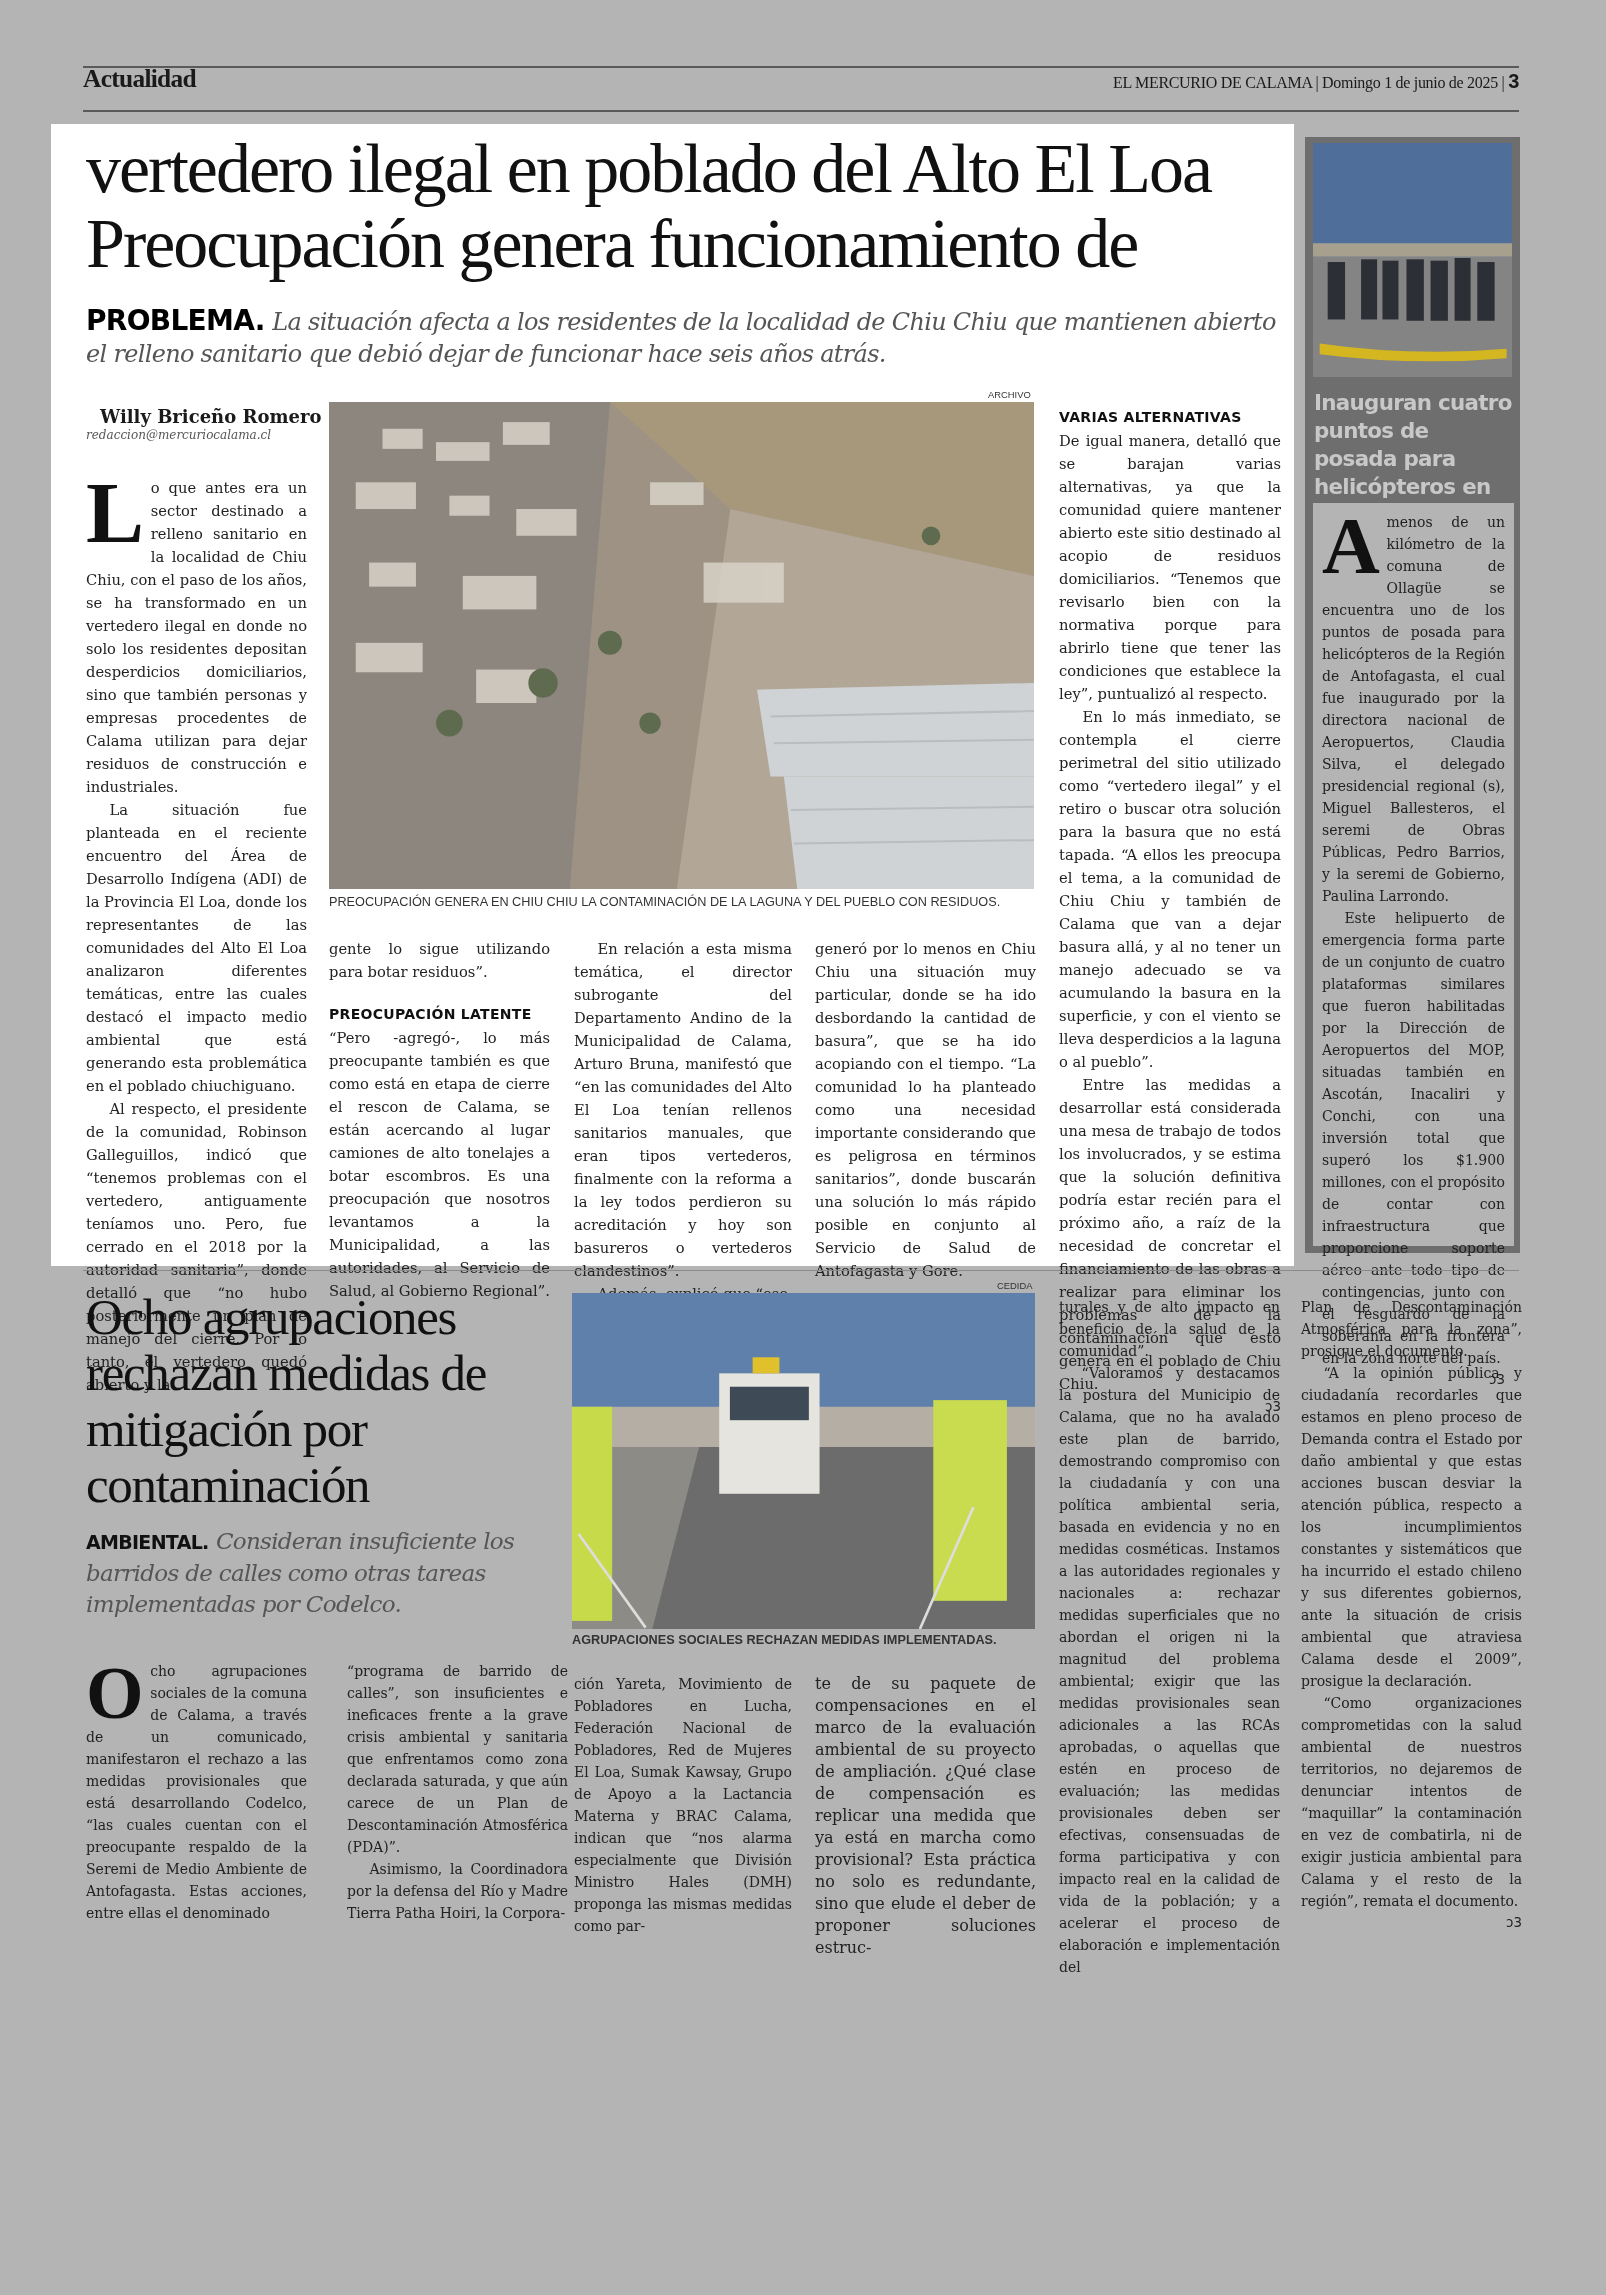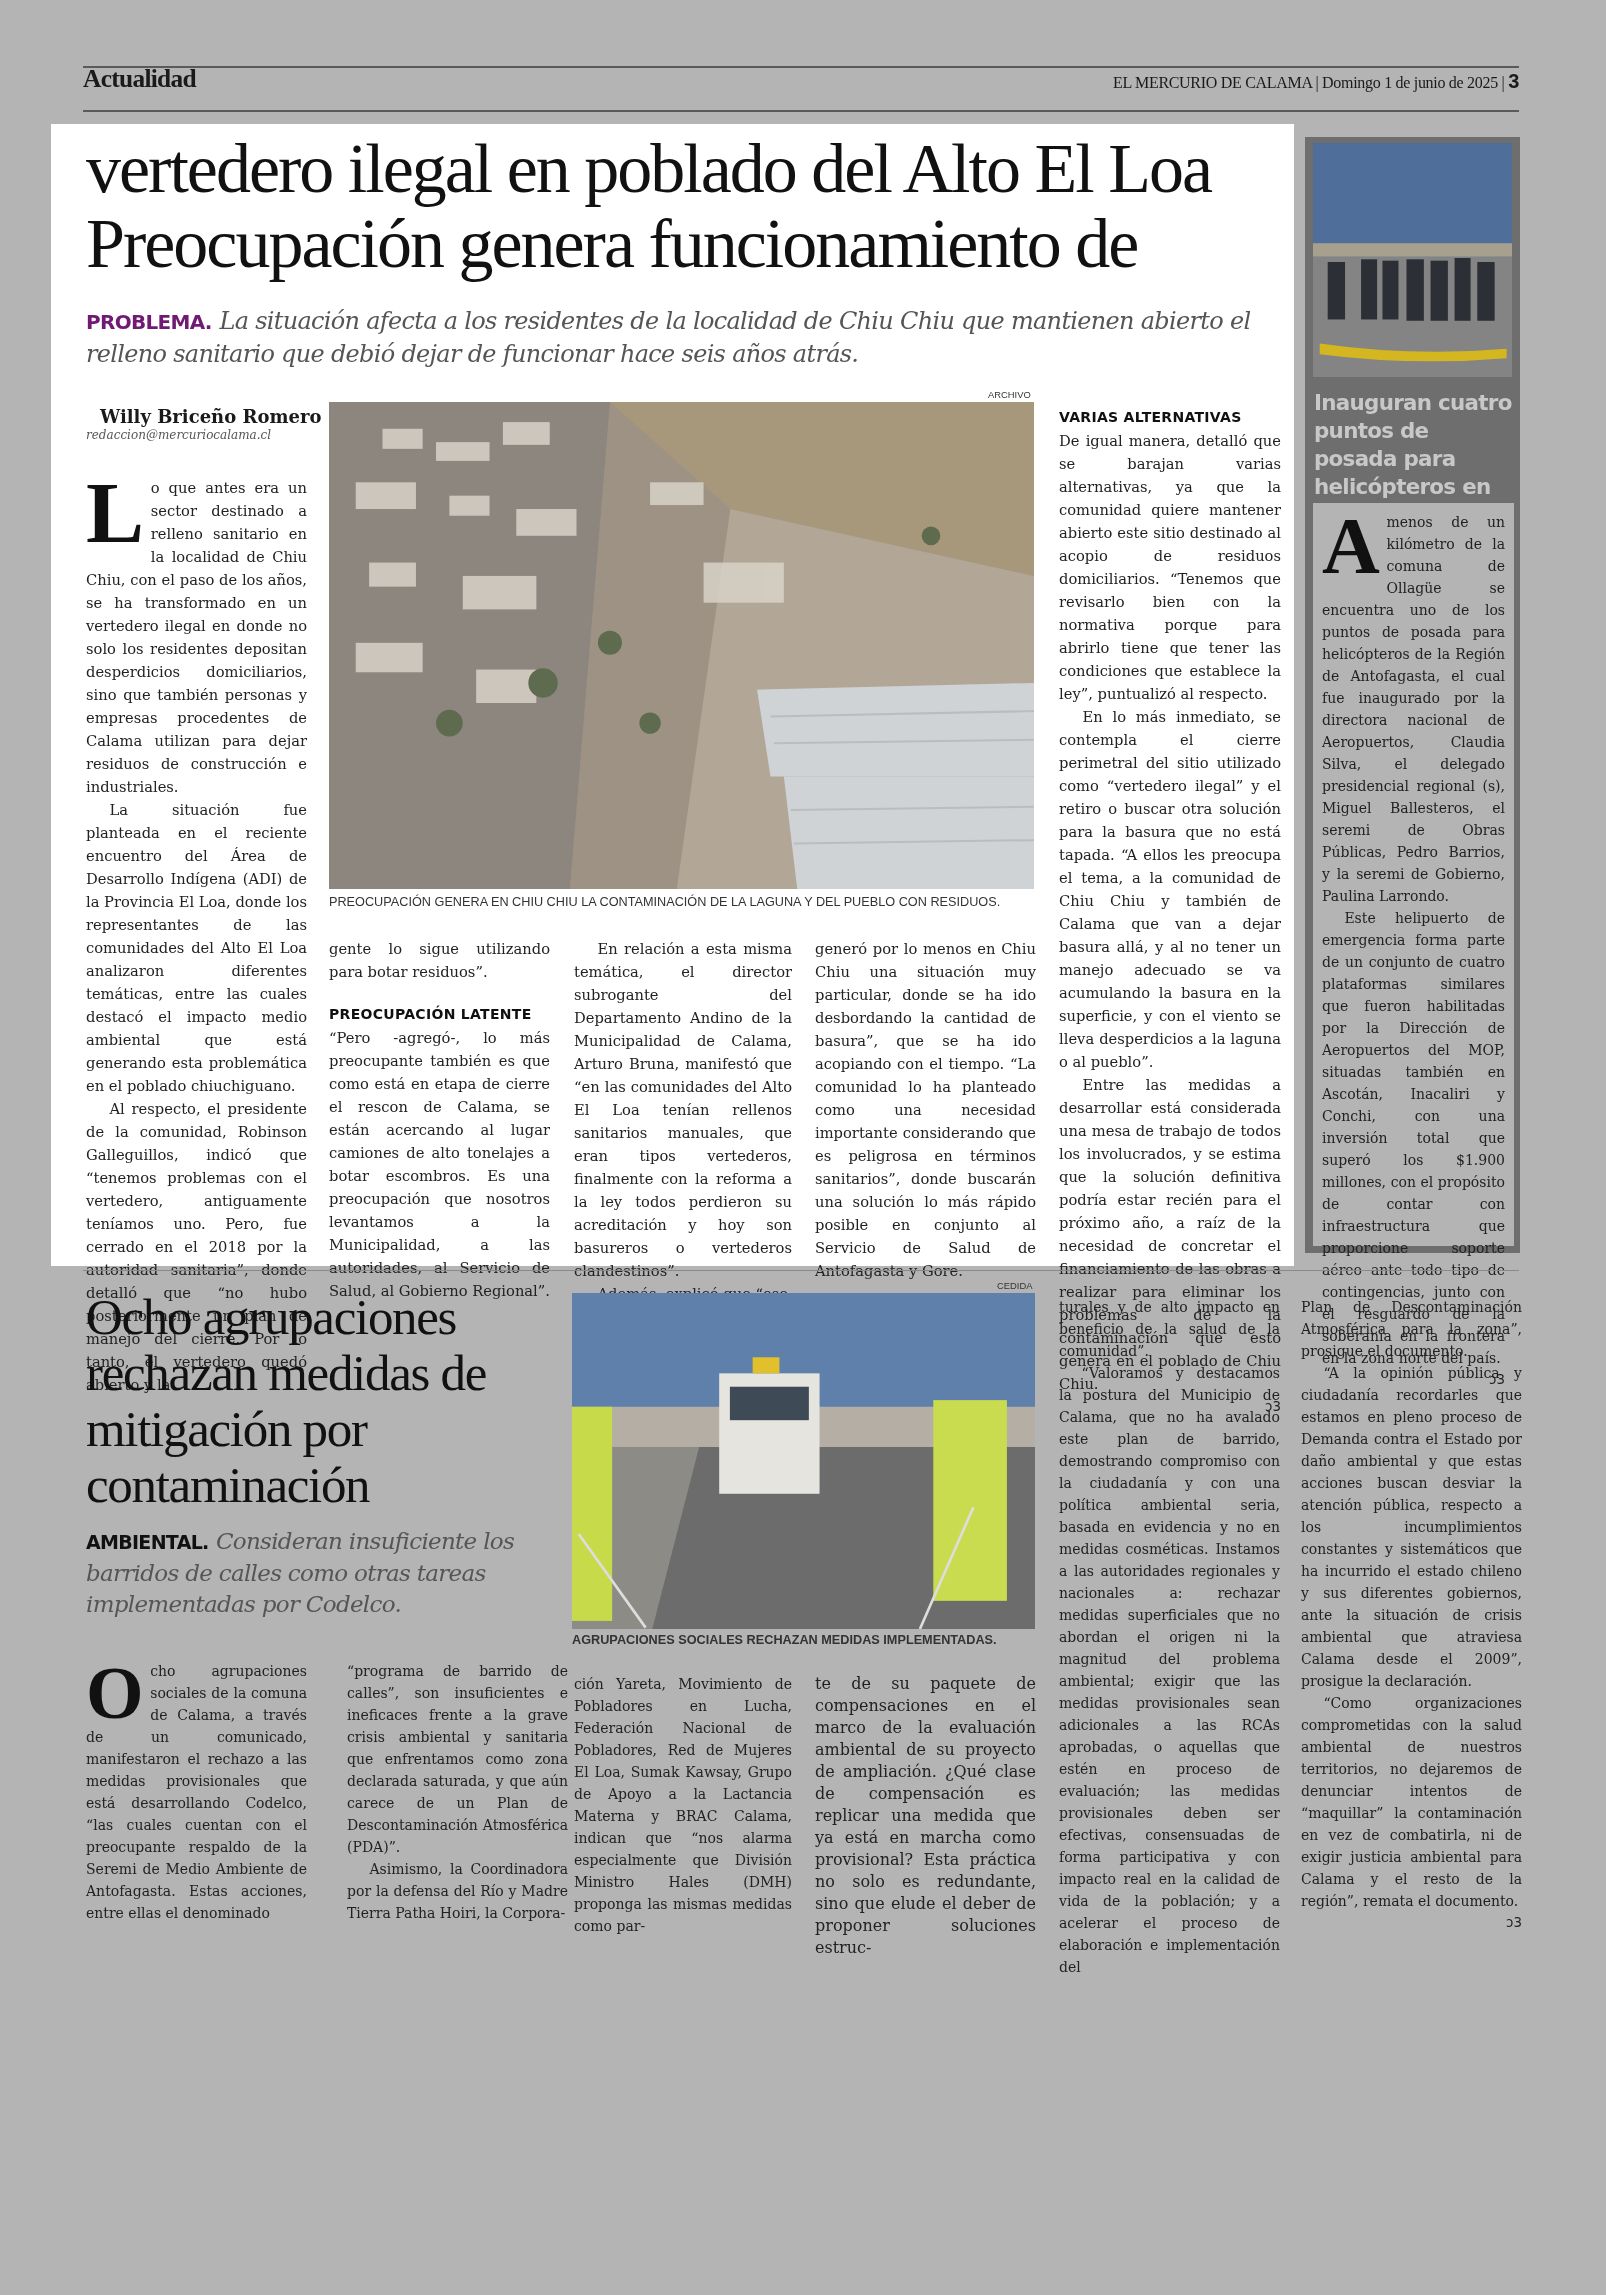--- a/index.html
+++ b/index.html
@@ -7,21 +7,21 @@
          font-family:"DejaVu Serif", serif; color:#1a1a1a; }
   .abs { position:absolute; }
   .rule { position:absolute; left:83px; width:1436px; height:2px; background:#5a5a5a; }
   .section-label { left:83px; top:64px; font-family:"Liberation Serif", serif; font-weight:bold; font-size:25.4px; letter-spacing:-0.7px; }
   .masthead { right:87px; top:70px; font-family:"Liberation Serif", serif; font-size:16px; letter-spacing:-0.3px; }
   .masthead .pg { font-family:"Liberation Sans", sans-serif; font-weight:bold; font-size:20px; }
   
   .main-box { left:51px; top:124px; width:1243px; height:1142px; background:#ffffff; }
   .headline { left:86px; top:131px; width:1205px; font-family:"Liberation Serif", serif; font-size:70px; line-height:75px; letter-spacing:-2px; color:#111; }
   .deck { left:86px; top:305px; width:1205px; font-family:"DejaVu Serif", serif; font-size:24px; line-height:32px; color:#555; }
-  .deck .kicker { font-family:"DejaVu Sans", sans-serif; font-weight:bold; font-style:normal; color:#701a75; font-size:20px; letter-spacing:-0.7px; }
+  .deck .kicker { font-family:"DejaVu Sans", sans-serif; font-weight:bold; font-style:normal; color:#000000; font-size:28px; letter-spacing:-0.7px; }
   .deck .lead { font-style:italic; letter-spacing:-0.7px; }
   .col { position:absolute; font-family:"DejaVu Serif", serif; font-size:14.7px; line-height:23px; text-align:justify; color:#222; }
   .col p { margin:0; text-indent:1.6em; }
   .col p.noind { text-indent:0; }
   .subhead { font-family:"DejaVu Sans", sans-serif; font-weight:bold; font-size:14px; letter-spacing:0.3px; margin-top:20px; color:#111; }
   .dropcap { float:left; font-family:"Liberation Serif", serif; font-weight:bold; font-size:87px; line-height:67px; margin:2.7px 6.7px 0 0; color:#111; }
   .byline { left:100px; top:406px; font-family:"DejaVu Serif", serif; font-size:18px; font-weight:bold; }
   .email { left:86px; top:428px; font-family:"DejaVu Serif", serif; font-style:italic; font-size:12px; color:#555; }
   .photo-credit { font-family:"Liberation Sans", sans-serif; font-size:9.4px; color:#333; }
   .caption { font-family:"Liberation Sans", sans-serif; font-size:12.7px; letter-spacing:0px; color:#333; }

